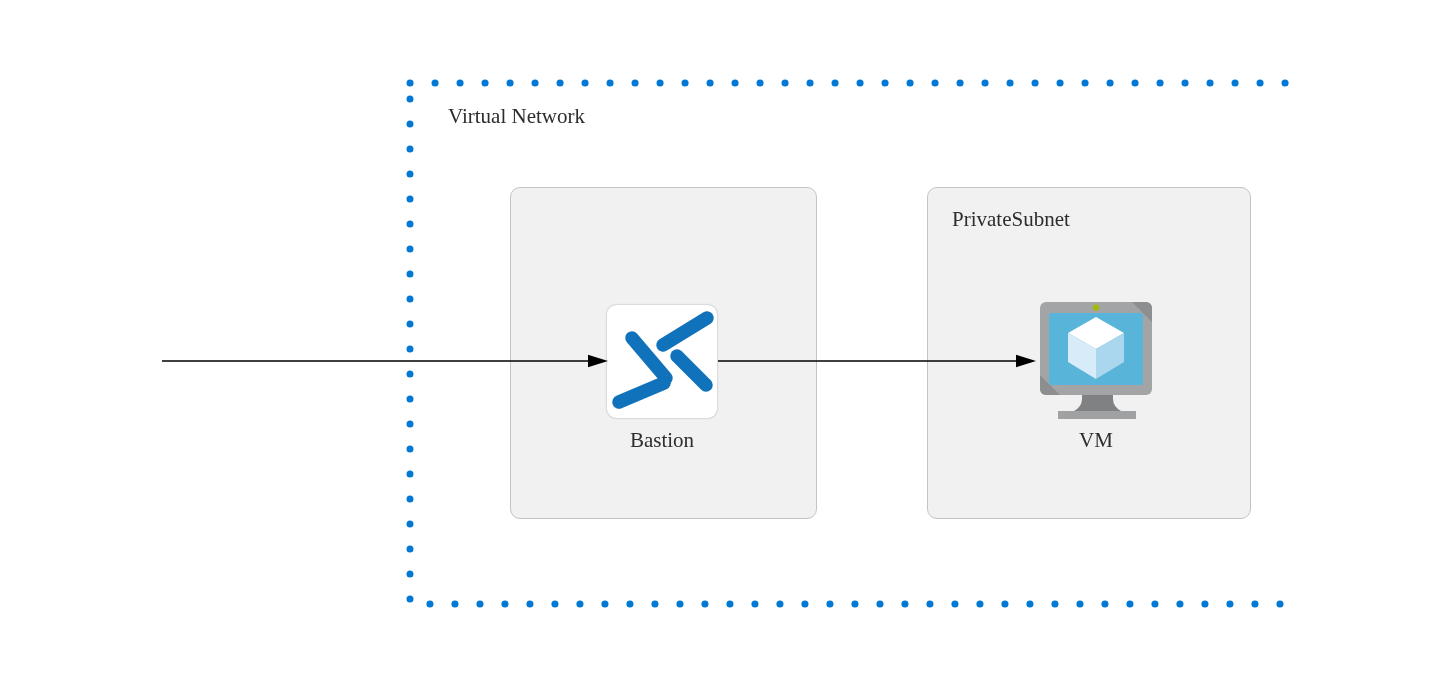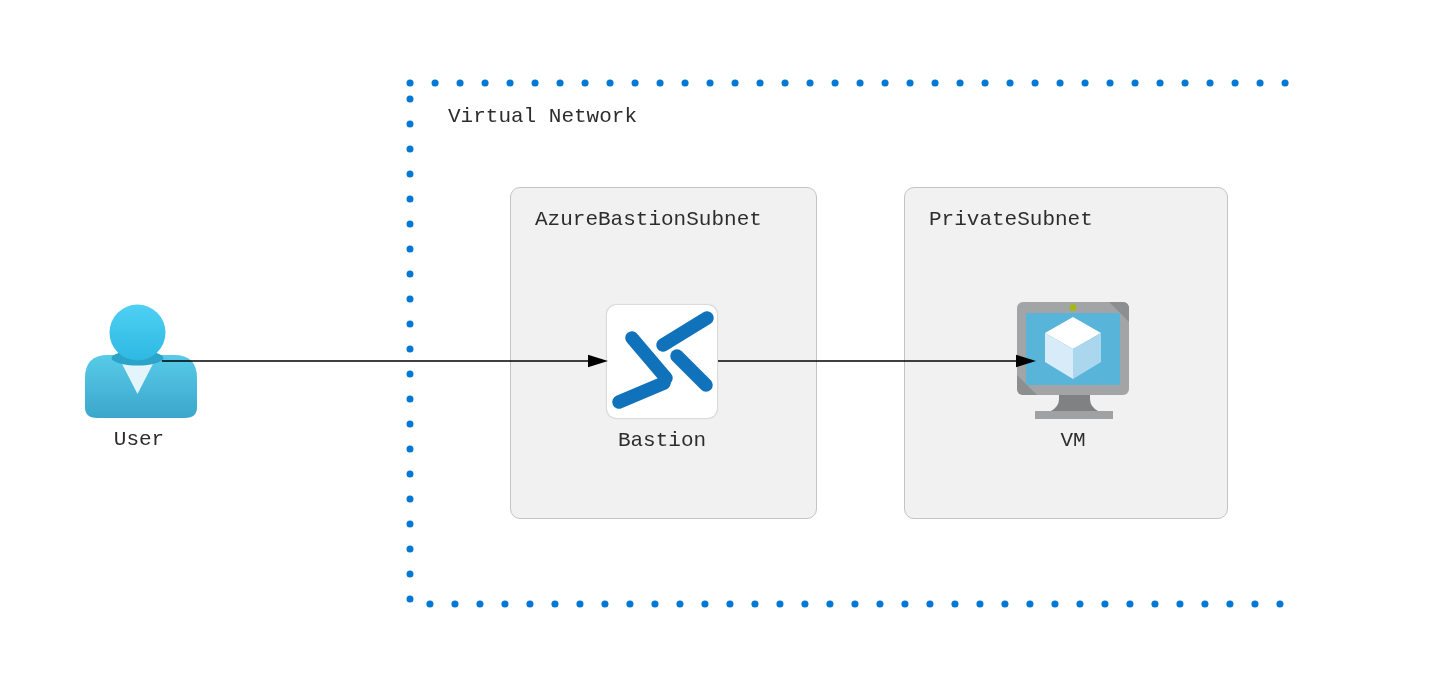--- a/index.html
+++ b/index.html
@@ -1,36 +1,36 @@
 <!DOCTYPE html>
 <html><head>
 <meta charset="utf-8">
 <style>
   html,body { margin:0; padding:0; background:#ffffff; }
   .canvas {
     position:relative; width:1294px; height:695px; background:#ffffff;
-    font-family:Liberation Mono, monospace; color:#2d2d2d; overflow:hidden;
+    font-family:Liberation Serif, serif; color:#2d2d2d; overflow:hidden;
   }
   .label {
     position:absolute; font-size:21px; line-height:1.1; color:#2d2d2d;
     white-space:nowrap;
   }
   .label.centered { transform:translateX(-50%); }
 
   
   #vnet { position:absolute; left:410px; top:83px; width:937px; height:521px; }
   #vnet-label { left:38px; top:22px; }
 
   
   .subnet {
     position:absolute; top:104px; height:330px;
     background:#f1f1f2; border:1px solid #c4c4c4; border-radius:10px;
   }
   #subnet-bastion { left:100px; width:305px; }
-  #subnet-private { left:494px; width:322px; }
+  #subnet-private { left:517px; width:322px; }
   .subnet-label { left:24px; top:20px; }
 
   
   #bastion-tile {
     position:absolute; left:96px; top:117px; width:110px; height:113px;
     background:#ffffff; border-radius:9px;
     box-shadow:0 0 2px rgba(0,0,0,0.35);
   }
   #bastion-label { left:151px; top:241px;text-align:center; }
 
@@ -47,21 +47,20 @@
 </style>
 </head>
 <body>
 
 <div class="canvas">
 
   <div id="vnet">
     <div id="vnet-label" class="label">Virtual Network</div>
 
     <div id="subnet-bastion" class="subnet">
-      <div class="label subnet-label">AzureBastionSubnet</div>
 
       <div id="bastion-tile">
         <svg width="110" height="113" viewBox="0 0 110 113">
           <g stroke="#1072ba" stroke-width="13.5" stroke-linecap="round">
             <line x1="25" y1="33" x2="59" y2="73"></line>
             <line x1="56" y1="40" x2="100" y2="13"></line>
             <line x1="70" y1="51" x2="99" y2="80"></line>
             <line x1="12" y1="97" x2="57" y2="78"></line>
           </g>
         </svg>
@@ -95,39 +94,20 @@
           <polygon points="56,47 56,77 84,60 84,31" fill="#abd7ee"></polygon>
 
           <path d="M42,93 H73 V97 Q73,104.5 81,109 H34 Q42,104.5 42,97 Z" fill="#7f8183"></path>
           <rect x="18" y="109" width="78" height="8.5" fill="#9fa1a3"></rect>
         </svg>
       </div>
       <div id="vm-label" class="label centered">VM</div>
     </div>
   </div>
 
-  <div id="user-node">
-    <svg width="112" height="115" viewBox="0 0 112 115">
-      <defs>
-        <linearGradient id="bodyGrad" x1="0" y1="0" x2="0" y2="1">
-          <stop offset="0" stop-color="#58cbe9"></stop>
-          <stop offset="1" stop-color="#3ba6cb"></stop>
-        </linearGradient>
-        <linearGradient id="headGrad" x1="0" y1="0" x2="0" y2="1">
-          <stop offset="0" stop-color="#4fd0f3"></stop>
-          <stop offset="1" stop-color="#2db8e3"></stop>
-        </linearGradient>
-      </defs>
-      <path d="M12,115 Q0,115 0,104 L0,75 Q0,52 23,52 L89,52 Q112,52 112,75 L112,104 Q112,115 100,115 Z" fill="url(#bodyGrad)"></path>
-      <polygon points="33,53 72,53 52.5,91" fill="#e3f4fa"></polygon>
-      <ellipse cx="52.5" cy="55" rx="26" ry="7.5" fill="#2ca4c9"></ellipse>
-      <circle cx="52.5" cy="29.5" r="28" fill="url(#headGrad)"></circle>
-    </svg>
-    <div id="user-label" class="label centered">User</div>
-  </div>
 
   <svg id="overlay" width="1445" height="695" viewBox="0 0 1445 695">
     <g>
       <rect x="410" y="83" width="937" height="521" fill="none" stroke="#0078d4" stroke-width="7" stroke-linecap="round" stroke-dasharray="0.1 24.9"></rect>
     </g>
     <g>
       <line x1="162" y1="361" x2="589" y2="361" stroke="#000000" stroke-width="1.6"></line>
       <polygon points="608,361 588,354.8 588,367.2" fill="#000000"></polygon>
     </g>
     <g>

